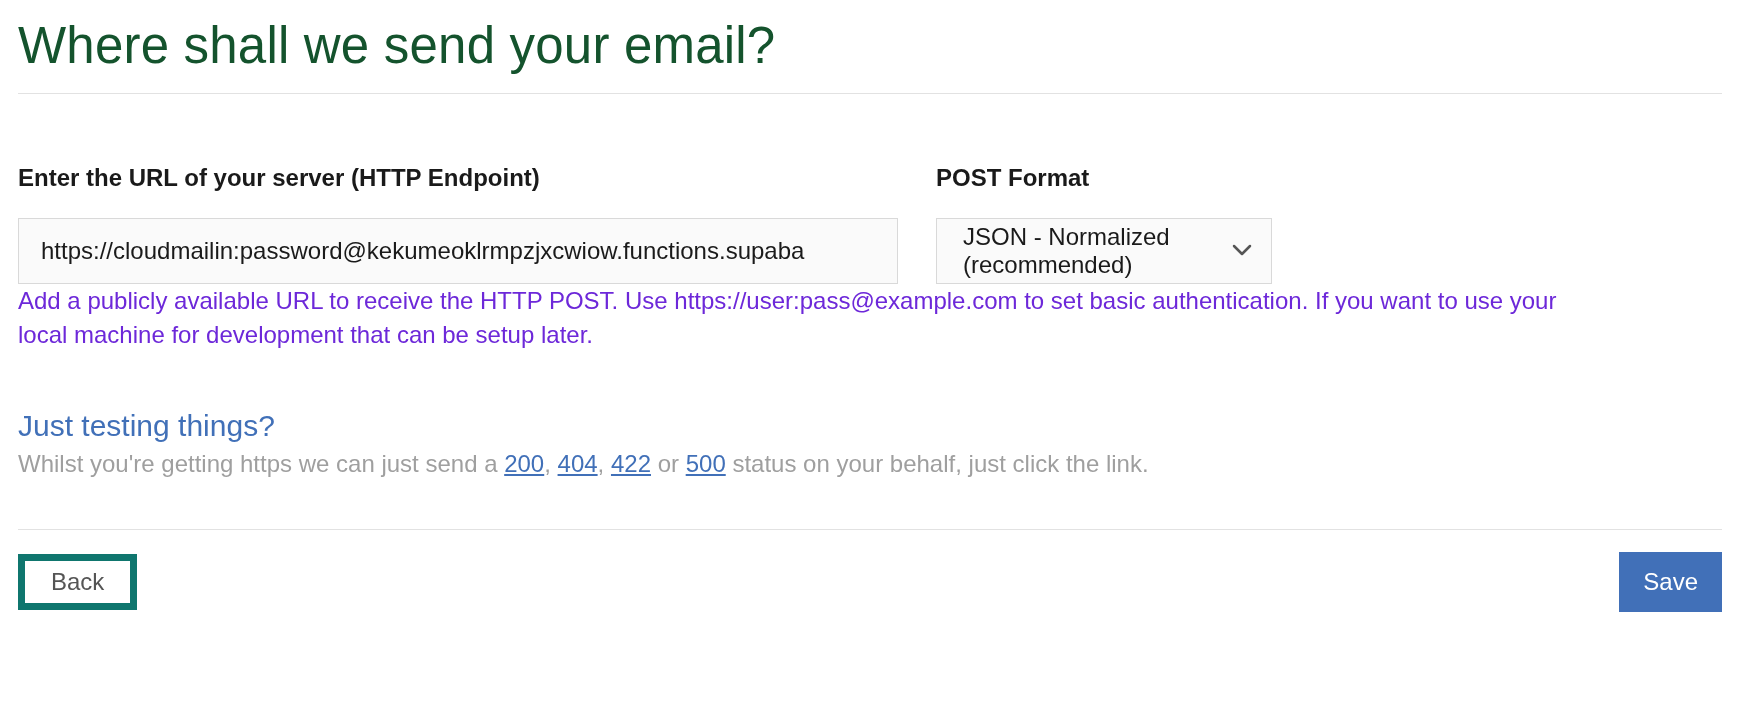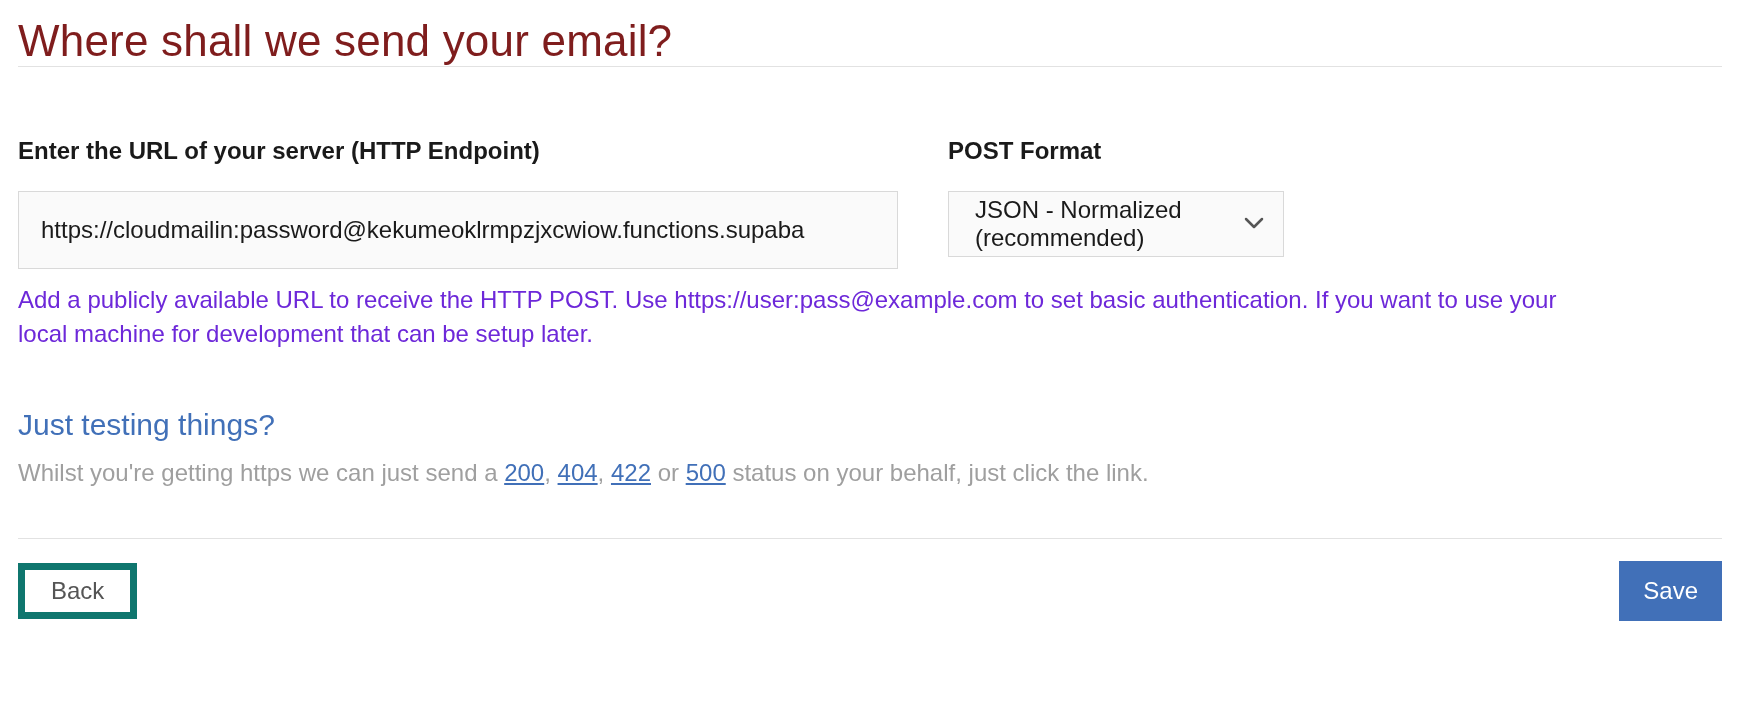--- a/index.html
+++ b/index.html
@@ -4,48 +4,48 @@
   <style>
     * { box-sizing: border-box; margin: 0; padding: 0; }
     body {
       font-family: -apple-system, BlinkMacSystemFont, "Segoe UI", Helvetica, Arial, sans-serif;
       background: #fff;
       padding: 16px 18px;
       width: 1740px;
       color: #1a1a1a;
     }
     h1.page-title {
-      font-size: 44px;
+      font-size: 51px;
       font-weight: 300;
-      color: #7f1d1d;
+      color: #14532d;
+      margin-bottom: 18px;
       letter-spacing: 0.2px;
     }
     hr.divider {
       border: none;
       border-top: 1px solid #e2e2e2;
       margin-bottom: 70px;
     }
     .form-row {
       display: flex;
-      gap: 50px;
-      margin-bottom: 14px;
+      gap: 38px;
       align-items: flex-start;
     }
     .field-url { flex: 0 0 880px; }
     .field-format { flex: 0 0 410px; }
     .field-label {
       font-size: 24px;
       font-weight: 700;
       color: #1a1a1a;
       display: block;
       margin-bottom: 26px;
     }
     input.text-input {
       width: 100%;
-      height: 78px;
+      height: 66px;
       padding: 0 22px;
       font-size: 24px;
       color: #1a1a1a;
       background: #fafafa;
       border: 1px solid #d9d9d9;
       outline: none;
     }
     .select-wrapper {
       position: relative;
       width: 336px;
@@ -73,21 +73,21 @@
       font-size: 24px;
       color: #6d28d9;
       line-height: 1.4;
       margin-bottom: 58px;
       max-width: 1560px;
     }
     h2.sub-heading {
       font-size: 30px;
       font-weight: 300;
       color: #4170b8;
-      margin-bottom: 14px;
+      margin-bottom: 4px;
     }
     p.test-line {
       font-size: 24px;
       color: #9f9f9f;
       line-height: 1.4;
       margin-bottom: 48px;
     }
     p.test-line a {
       color: #4170b8;
       text-decoration: underline;

